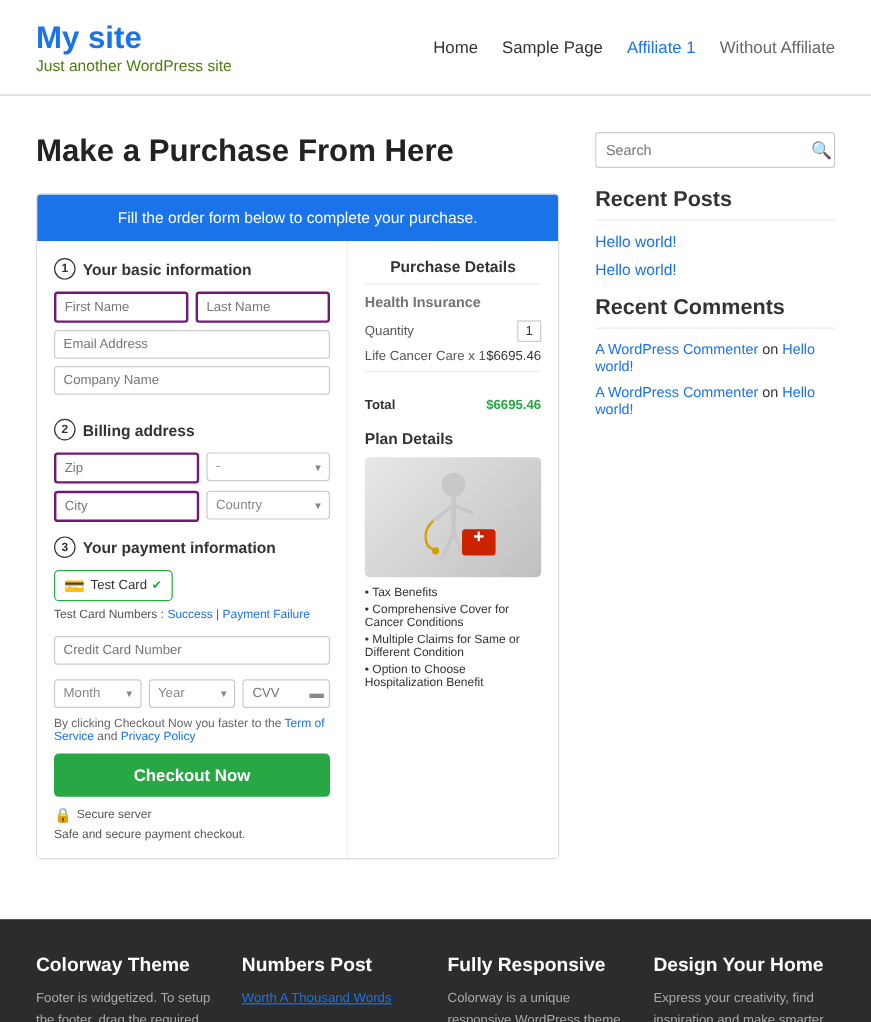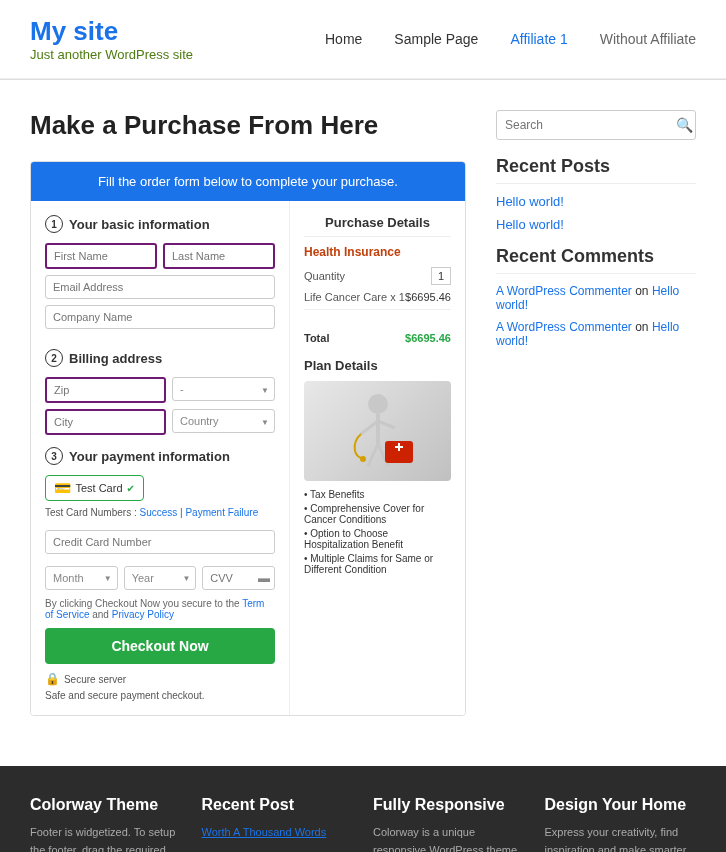--- a/index.html
+++ b/index.html
@@ -2,21 +2,21 @@
 <html><head>
   <meta charset="utf-8">
   <style>
     * { box-sizing: border-box; margin: 0; padding: 0; }
     body { font-family: Arial, sans-serif; font-size: 14px; color: #333; background: #fff; }
 
     
     .header { padding: 16px 30px; display: flex; align-items: center; justify-content: space-between; border-bottom: 1px solid #eee; }
     .site-title { font-size: 26px; font-weight: bold; color: #1a73e8; }
     .site-tagline { font-size: 13px; color: #4d7c0f; }
-    nav { display: flex; gap: 32px; align-items: flex-end; }
+    nav { display: flex; gap: 20px; align-items: flex-end; }
     nav a { text-decoration: none; color: #333; font-size: 14px; }
     nav a.affiliate { color: #1a73e8; }
     nav a.without-affiliate { color: #666; }
 
     
     .main-content { display: flex; gap: 30px; padding: 30px 30px; max-width: 726px; }
     .content-area { flex: 1; }
     .sidebar { width: 200px; flex-shrink: 0; }
 
     
@@ -54,21 +54,21 @@
     .test-card-hint a { color: #1a73e8; text-decoration: none; }
 
     .checkout-btn { background: #28a745; color: white; border: none; border-radius: 4px; padding: 10px 20px; font-size: 14px; font-weight: bold; cursor: pointer; width: 100%; margin-top: 8px; }
     .terms-text { font-size: 10px; color: #666; margin-top: 8px; }
     .terms-text a { color: #1a73e8; text-decoration: none; }
     .secure-row { display: flex; align-items: center; gap: 4px; margin-top: 8px; font-size: 10px; color: #555; }
     .secure-safe { font-size: 10px; color: #555; margin-top: 4px; }
 
     
     .purchase-details-title { font-size: 13px; font-weight: bold; text-align: center; color: #333; margin-bottom: 8px; border-bottom: 1px solid #eee; padding-bottom: 6px; }
-    .product-name { font-size: 12px; font-weight: bold; color: #c2410c; margin-bottom: 8px; }
+    .product-name { font-size: 12px; font-weight: bold; color: #737373; margin-bottom: 8px; }
     .detail-row { display: flex; justify-content: space-between; align-items: center; font-size: 11px; margin-bottom: 6px; }
     .detail-label { color: #555; }
     .quantity-box { border: 1px solid #ccc; padding: 2px 6px; font-size: 11px; color: #333; }
     .price { color: #333; }
     .total-row { display: flex; justify-content: space-between; border-top: 1px solid #eee; padding-top: 22px; margin-top: 4px; }
     .total-label { font-size: 11px; font-weight: bold; color: #333; }
     .total-price { font-size: 11px; font-weight: bold; color: #28a745; }
 
     
     .plan-title { font-size: 13px; font-weight: bold; color: #333; margin-top: 14px; margin-bottom: 8px; }
@@ -194,21 +194,21 @@
                 </select>
               </div>
               <div class="cvv-wrapper">
                 <input class="cvv-input" placeholder="CVV" style="">
                 <span class="cvv-icon">▬</span>
               </div>
             </div>
           </div>
 
           <div class="terms-text">
-            <span>By clicking Checkout Now you secure to the</span>
+            <span>By clicking Checkout Now you faster to the</span>
             <a href="#">Term of Service</a>
             <span>and</span>
             <a href="#">Privacy Policy</a>
           </div>
           <button class="checkout-btn">Checkout Now</button>
           <div class="secure-row">
             <span style="font-size:12px;">🔒</span>
             <span>Secure server</span>
           </div>
           <div class="secure-safe">Safe and secure payment checkout.</div>
@@ -248,22 +248,22 @@
               <rect x="62" y="60" width="8" height="2" fill="white"></rect>
               <rect x="65" y="57" width="2" height="8" fill="white"></rect>
 
               <path d="M28,48 Q20,55 22,65 Q24,72 30,72" stroke="#d4a000" stroke-width="2" fill="none"></path>
               <circle cx="30" cy="73" r="3" fill="#d4a000"></circle>
             </svg>
           </div>
           <ul class="plan-benefits">
             <li>Tax Benefits</li>
             <li>Comprehensive Cover for Cancer Conditions</li>
+            <li>Multiple Claims for Same or Different Condition</li>
             <li>Option to Choose Hospitalization Benefit</li>
-            <li>Multiple Claims for Same or Different Condition</li>
           </ul>
         </div>
       </div>
     </div>
   </div>
 
   <div class="sidebar">
     <div class="search-bar">
       <input class="search-input" type="text" placeholder="Search" style="">
       <button class="search-btn">🔍</button>
@@ -287,21 +287,21 @@
   </div>
 </div>
 
 <footer class="footer">
   <div class="footer-grid">
     <div class="footer-col">
       <div class="footer-col-title">Colorway Theme</div>
       <p class="footer-col-text">Footer is widgetized. To setup the footer, drag the required Widgets in Appearance -&gt; Widgets Tab First, Second, Third and Fourth Footer Widget</p>
     </div>
     <div class="footer-col">
-      <div class="footer-col-title">Recent Post</div>
+      <div class="footer-col-title">Numbers Post</div>
       <a href="#" class="footer-col-text" style="display:block;color:#1a73e8;">Worth A Thousand Words</a>
 
     </div>
     <div class="footer-col">
       <div class="footer-col-title">Fully Responsive</div>
       <p class="footer-col-text">Colorway is a unique responsive WordPress theme design is fabulous enough giving your absolute reason to stay on your site.</p>
     </div>
     <div class="footer-col">
       <div class="footer-col-title">Design Your Home</div>
       <p class="footer-col-text">Express your creativity, find inspiration and make smarter home design choices, faster.</p>

